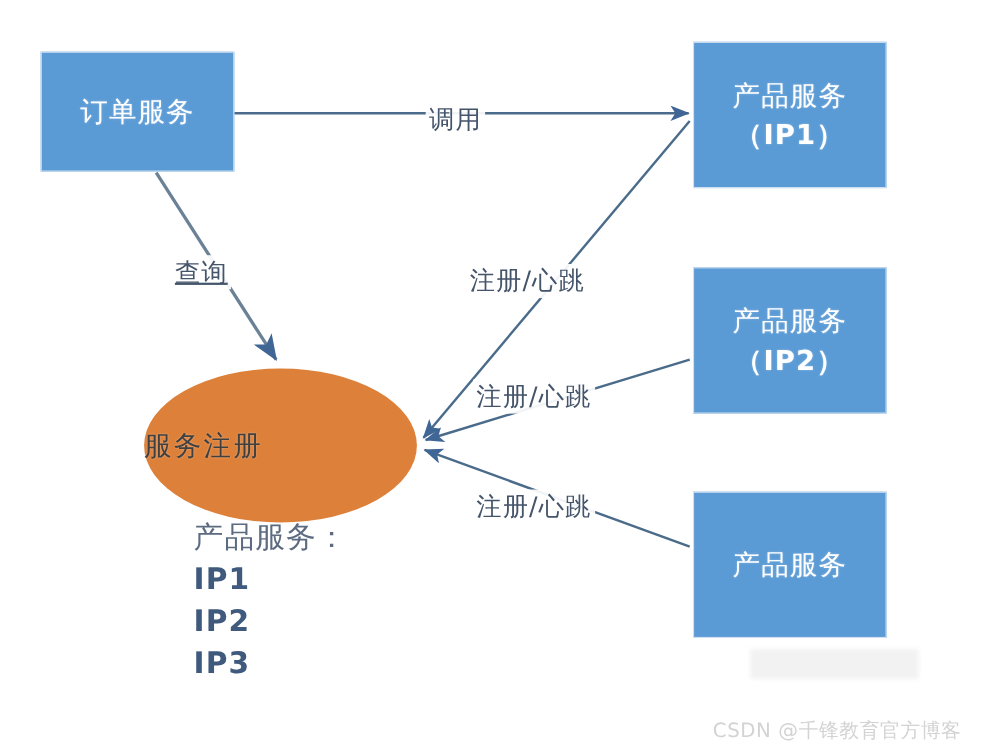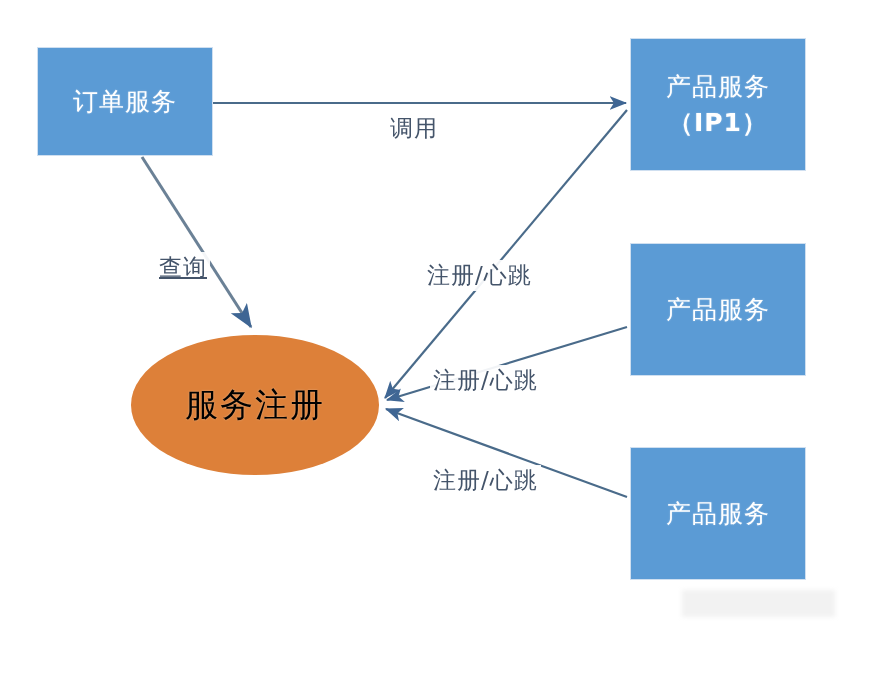--- a/index.html
+++ b/index.html
@@ -57,36 +57,34 @@
   #registry-ellipse {
     position: absolute;
     left: 131px;
     top: 335px;
     width: 248px;
     height: 140px;
     background: #dd8039;
     border-radius: 50%;
     display: flex;
     align-items: center;
-    justify-content: center;
-    color: #000000;
-    font-size: 33px;
+    color: #404040;
+    font-size: 25px;
     letter-spacing: 2px;
     text-shadow: 0 0 2px rgba(255,255,255,0.4);
   }
 
   .edge-label {
     position: absolute;
     color: #44546a;
     font-size: 23px;
     letter-spacing: 1px;
     white-space: nowrap;
     background: rgba(255,255,255,0.92);
     padding: 0 3px;
-    margin-top: 20px;
   }
   #label-call     { left: 387px; top: 93px; }
   #label-query    { left: 156px; top: 232px; text-decoration: underline; }
   #label-reg-1    { left: 424px; top: 240px; }
   #label-reg-2    { left: 430px; top: 345px; }
   #label-reg-3    { left: 430px; top: 445px; }
 
   #registry-list {
     position: absolute;
     left: 176px;
@@ -146,33 +144,41 @@
     <span class="l1">订单服务</span>
   </div>
 
   <div class="node-box" id="product-ip1">
     <span class="l1">产品服务</span>
     <span class="l2">（IP1）</span>
   </div>
 
   <div class="node-box" id="product-ip2">
     <span class="l1">产品服务</span>
+    <span class="l2">（IP2）</span>
   </div>
 
   <div class="node-box" id="product-ip3">
     <span class="l1">产品服务</span>
   </div>
 
   <div id="registry-ellipse">
     <span>服务注册</span>
   </div>
 
   <div class="edge-label" id="label-call">调用</div>
   <div class="edge-label" id="label-query">查询</div>
   <div class="edge-label" id="label-reg-1">注册/心跳</div>
   <div class="edge-label" id="label-reg-2">注册/心跳</div>
   <div class="edge-label" id="label-reg-3">注册/心跳</div>
 
+  <div id="registry-list">
+    <div class="list-title">产品服务：</div>
+    <div class="ip-item">IP1</div>
+    <div class="ip-item">IP2</div>
+    <div class="ip-item">IP3</div>
+  </div>
 
   <div id="redaction-block"></div>
 
+  <div id="watermark">CSDN @千锋教育官方博客</div>
 
 </div>
 
 </body></html>

